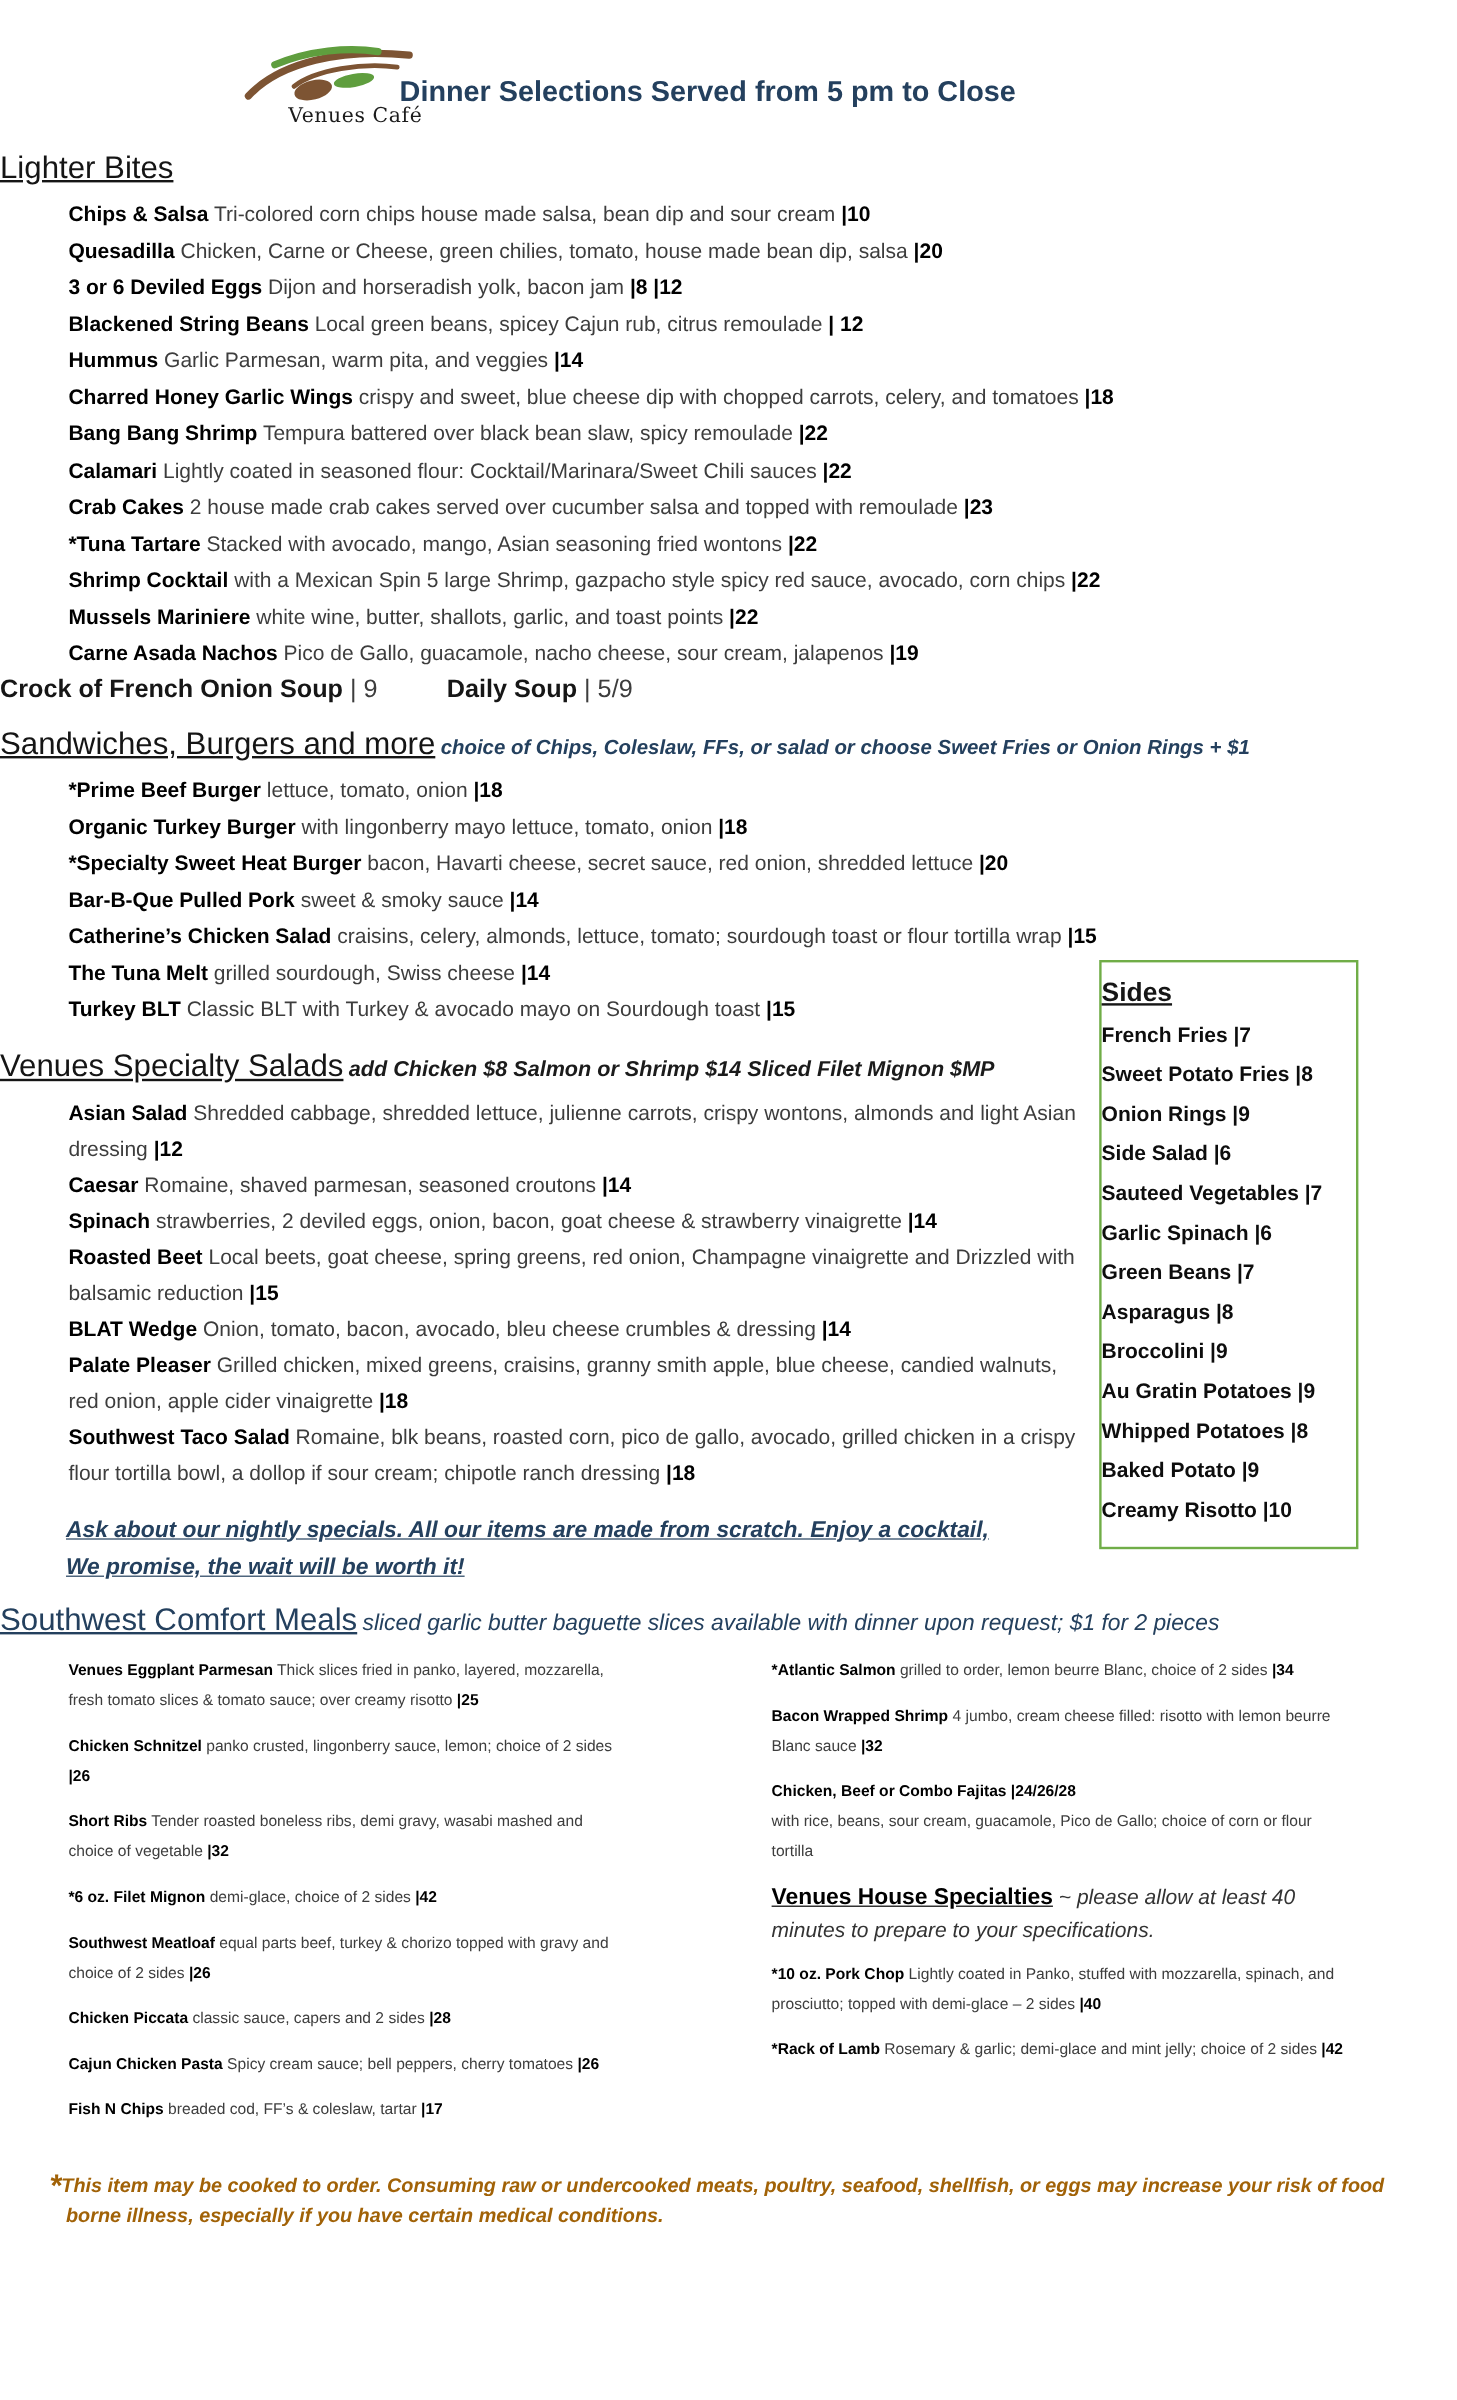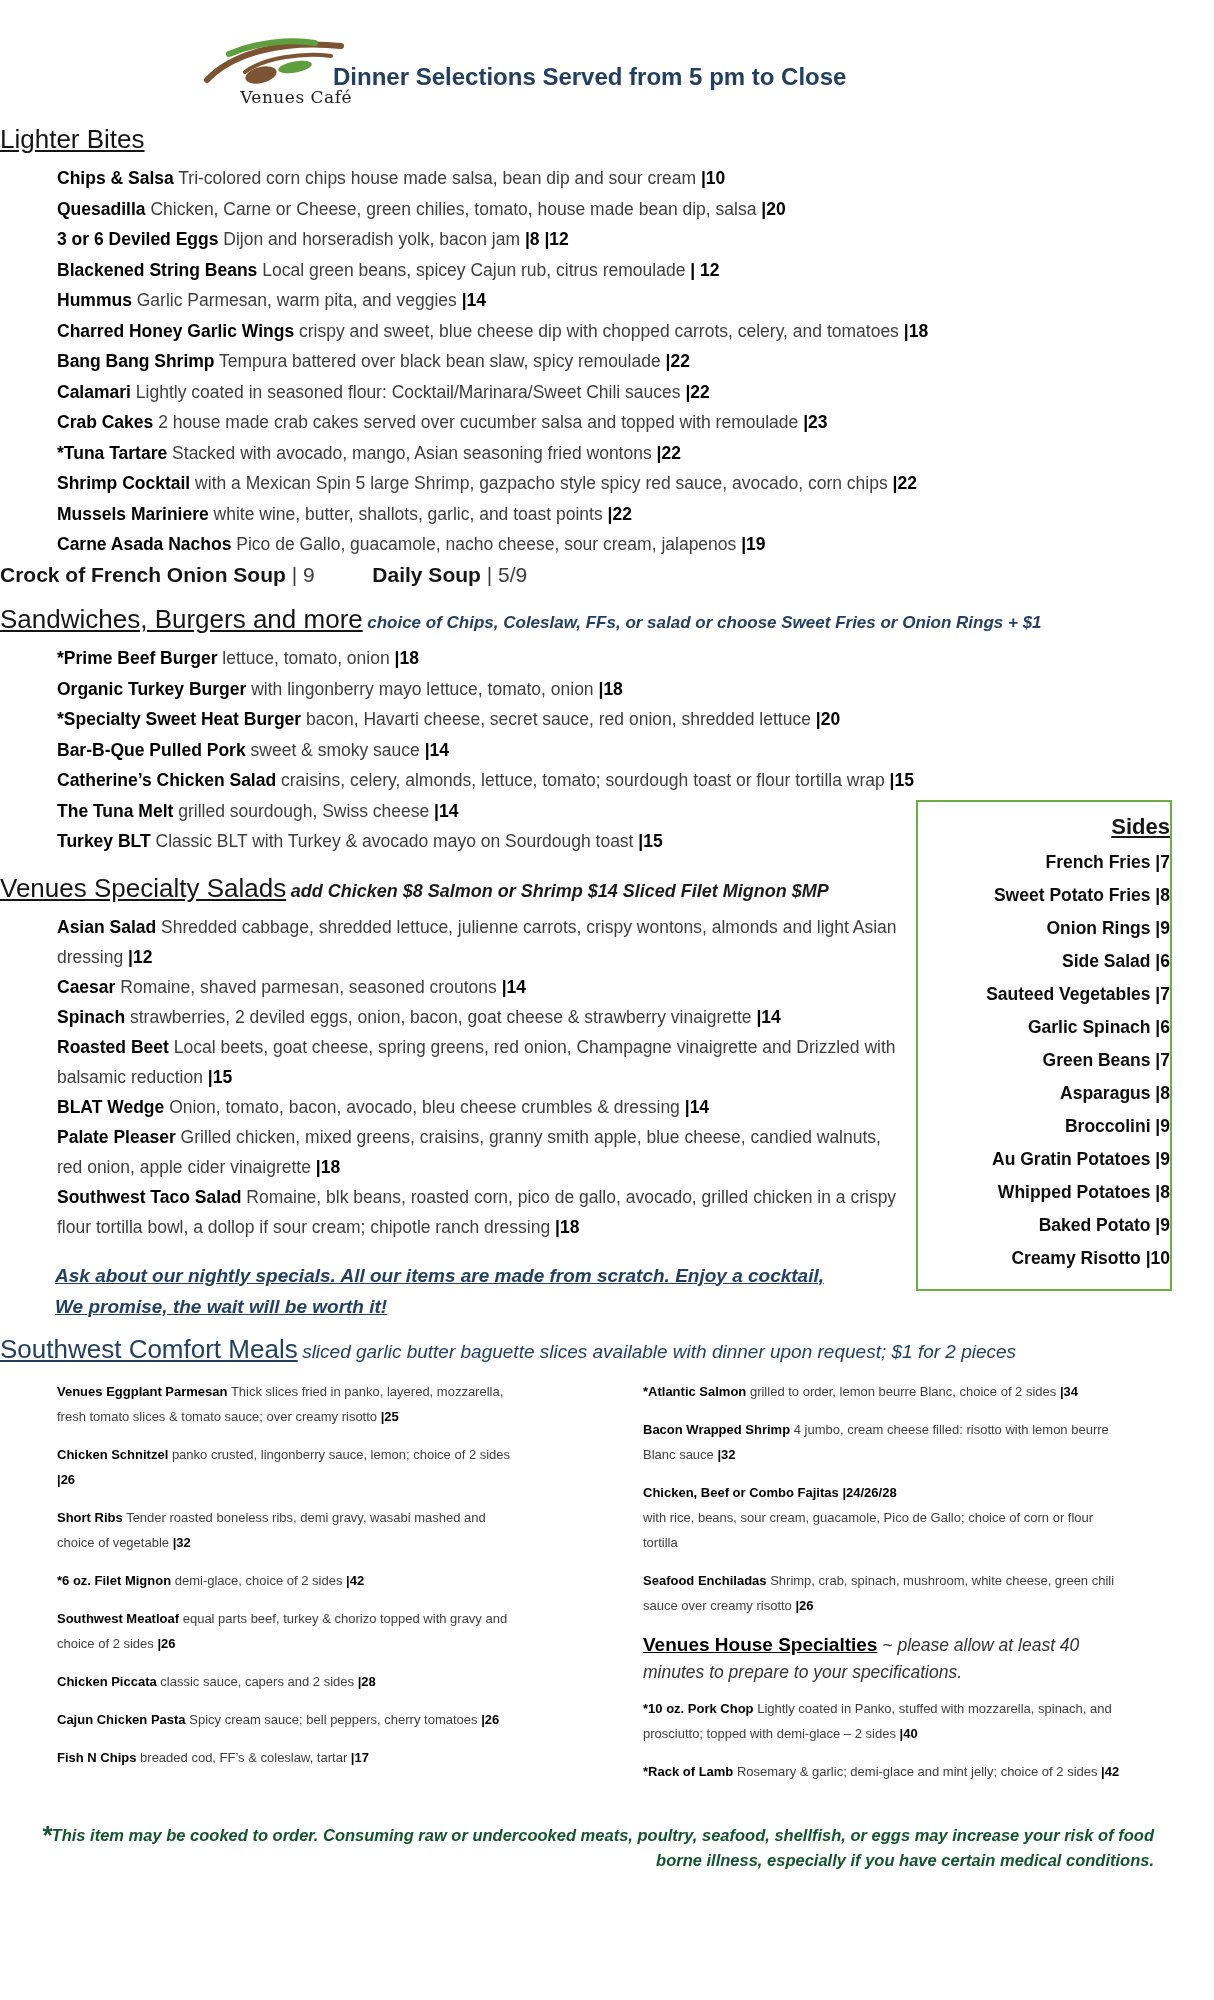--- a/index.html
+++ b/index.html
@@ -35,22 +35,22 @@
   .list{padding-left:57px;}
   .list p.item{margin:0;line-height:30.5px;font-size:17.5px;}
   .item .b{font-weight:bold;color:#000;}
   .item .d{color:var(--desc);}
   #salads-list p.item{max-width:845px;line-height:30px;}
   .soup-row{margin:0;line-height:30.5px;font-size:21px;}
   .soup-gap{display:inline-block;width:46px;}
 
   
   .sides-box{
-    position:absolute;left:916px;top:800px;width:256px;
-    border:2px solid var(--green);background:#fff;text-align:right;
+    position:absolute;left:916px;top:800px;width:216px;
+    border:2px solid var(--green);background:#fff;text-align:left;
     padding:10px 0 14px;box-sizing:border-box;
   }
   .sides-title{font-size:22px;font-weight:bold;text-decoration:underline;margin:2px 0 6px;}
   .side-item{font-size:17.5px;font-weight:bold;line-height:33px;color:#0d0d0d;}
 
   
   .specials-note{
     margin:18px 0 0;padding-left:55px;
     color:var(--navy);font-weight:bold;font-style:italic;
     font-size:19px;line-height:31px;
@@ -62,22 +62,22 @@
   .col-left{width:468px;}
   .col-right{width:478px;}
   .cols p.item{margin:0 0 13px;line-height:25px;font-size:13px;}
   .house-head{margin:4px 0 10px;line-height:27px;font-size:17.5px;}
   .house-title{font-weight:bold;font-size:19px;text-decoration:underline;color:#000;}
   .house-note{font-style:italic;color:#333;}
 
   
   .footnote{
     margin-top:26px;padding:0 60px 0 55px;
-    font-style:italic;font-weight:bold;color:#14532d;
-    font-size:16.5px;line-height:25px;text-align:right;
+    font-style:italic;font-weight:bold;color:#a16207;
+    font-size:16.5px;line-height:25px;
   }
   .big-star{font-size:26px;margin-left:-14px;vertical-align:-3px;}
 </style>
 </head>
 <body>
 
 <div class="page">
 
   <header>
     <div class="logo">
@@ -185,21 +185,20 @@
         <p class="item"><span class="b">Southwest Meatloaf</span> <span class="d">equal parts beef, turkey &amp; chorizo topped with gravy and choice of 2 sides</span> <span class="b">|26</span></p>
         <p class="item"><span class="b">Chicken Piccata</span> <span class="d">classic sauce, capers and 2 sides</span> <span class="b">|28</span></p>
         <p class="item"><span class="b">Cajun Chicken Pasta</span> <span class="d">Spicy cream sauce; bell peppers, cherry tomatoes</span> <span class="b">|26</span></p>
         <p class="item"><span class="b">Fish N Chips</span> <span class="d">breaded cod, FF’s &amp; coleslaw, tartar</span> <span class="b">|17</span></p>
       </div>
     <div class="col-right">
       <div id="comfort-right">
           <p class="item"><span class="b">*Atlantic Salmon</span> <span class="d">grilled to order, lemon beurre Blanc, choice of 2 sides</span> <span class="b">|34</span></p>
           <p class="item"><span class="b">Bacon Wrapped Shrimp</span> <span class="d">4 jumbo, cream cheese filled: risotto with lemon beurre Blanc sauce</span> <span class="b">|32</span></p>
           <p class="item"><span class="b">Chicken, Beef or Combo Fajitas</span> <span class="b">|24/26/28</span><br><span class="d">with rice, beans, sour cream, guacamole, Pico de Gallo; choice of corn or flour tortilla</span></p>
-          <p class="item"><span class="b">Seafood Enchiladas</span> <span class="d">Shrimp, crab, spinach, mushroom, white cheese, green chili sauce over creamy risotto</span> <span class="b">|26</span></p>
         </div>
       <p class="house-head">
         <span class="house-title">Venues House Specialties</span>
         <span class="house-note">~ please allow at least 40 minutes to prepare to your specifications.</span>
       </p>
       <div id="house-list">
           <p class="item"><span class="b">*10 oz. Pork Chop</span> <span class="d">Lightly coated in Panko, stuffed with mozzarella, spinach, and prosciutto; topped with demi-glace – 2 sides</span> <span class="b">|40</span></p>
           <p class="item"><span class="b">*Rack of Lamb</span> <span class="d">Rosemary &amp; garlic; demi-glace and mint jelly; choice of 2 sides</span> <span class="b">|42</span></p>
         </div>
     </div>

